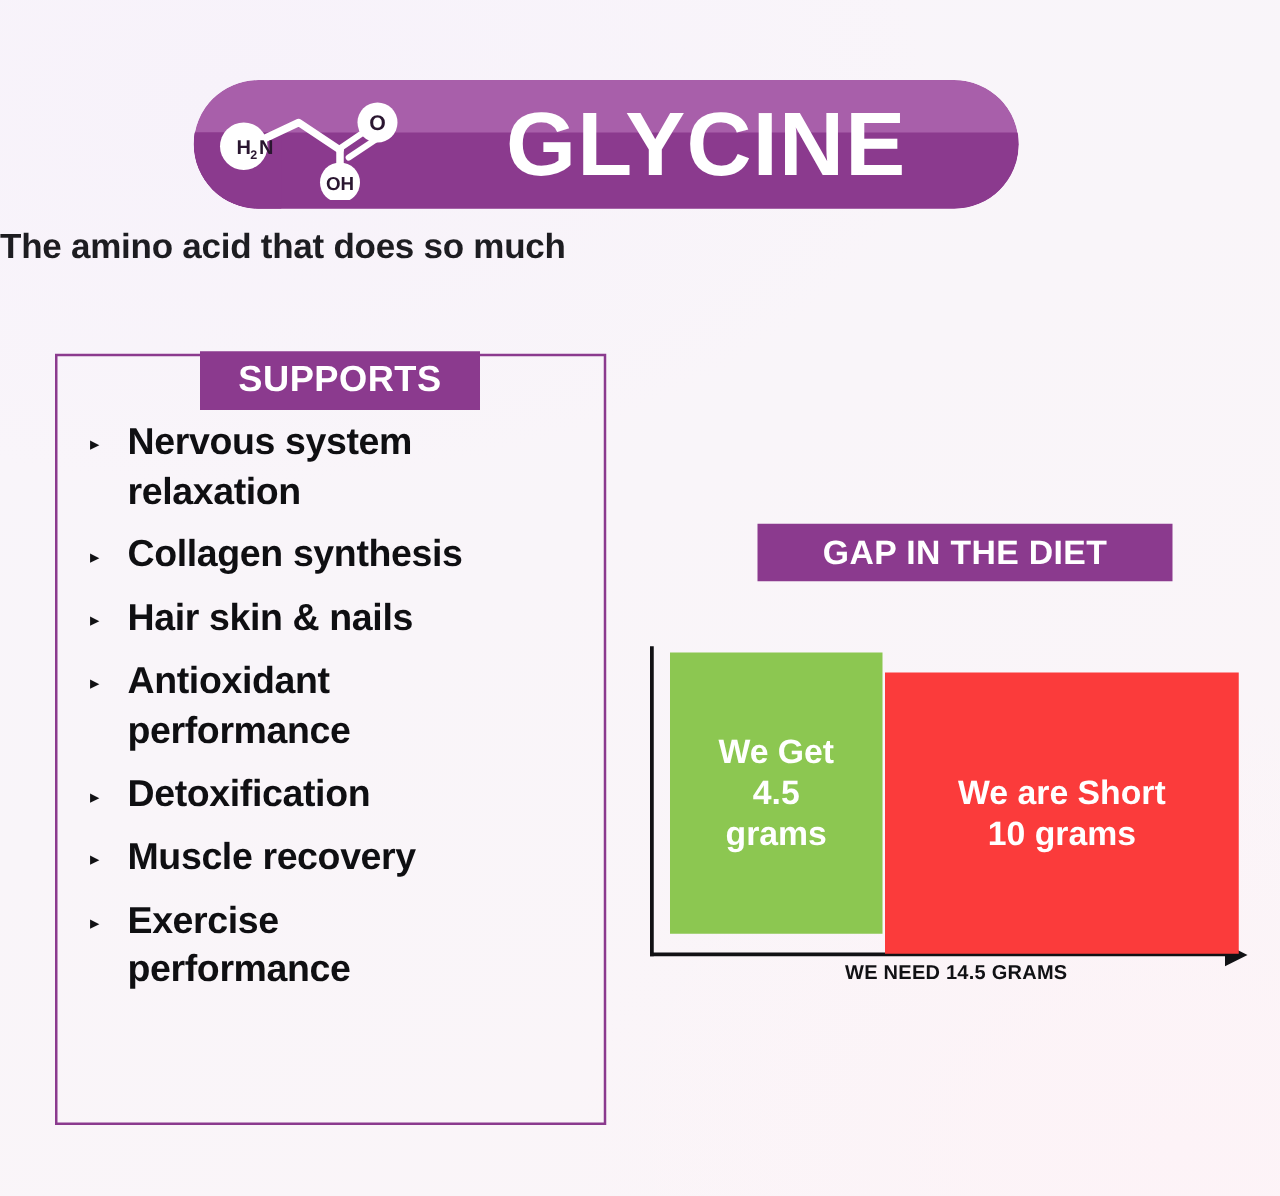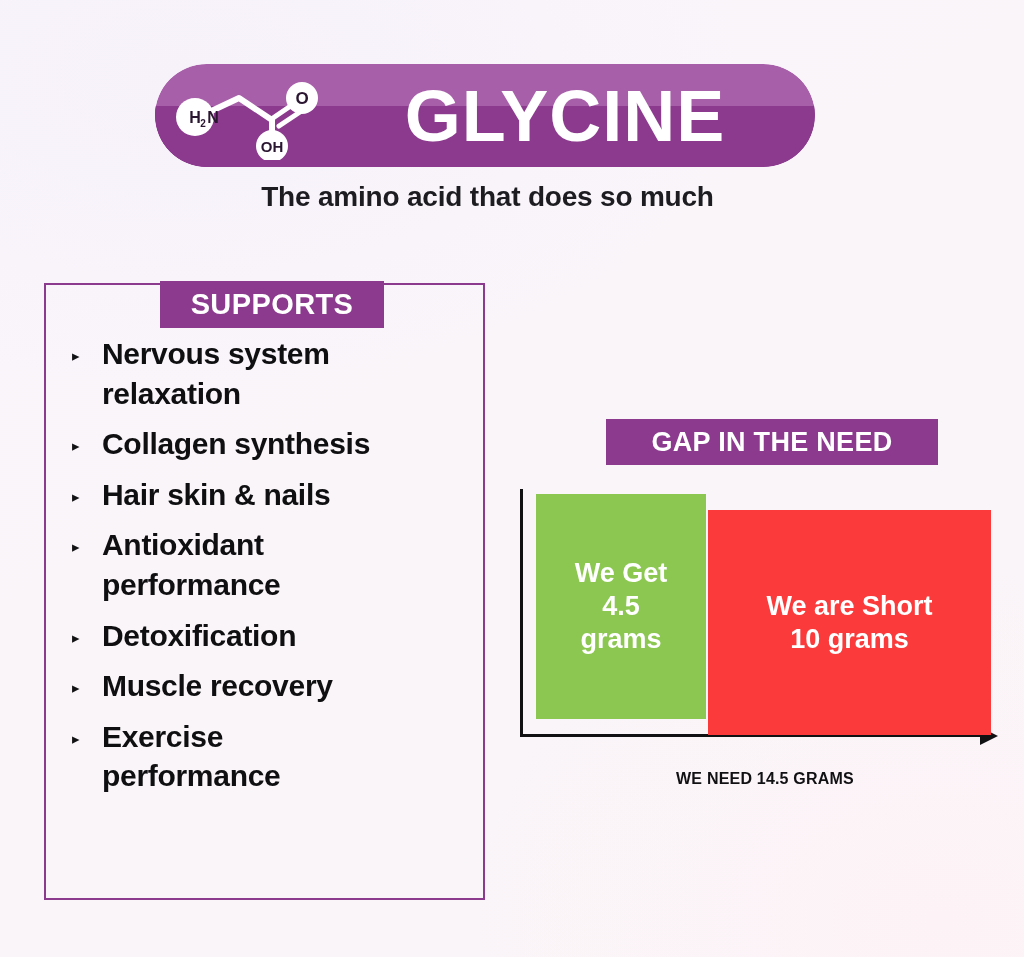--- a/index.html
+++ b/index.html
@@ -88,21 +88,21 @@
     font-family: "Liberation Sans", sans-serif;
     white-space: nowrap;
   }
 
   
   .subtitle {
     position: absolute;
     left: 0;
     top: 181px;
     width: 975px;
-    text-align: center;
+    text-align: left;
     font-size: 28px;
     font-weight: bold;
     color: #1d1d21;
     letter-spacing: -0.2px;
   }
 
   
   .supports-box {
     position: absolute;
     left: 44px;
@@ -172,21 +172,21 @@
     justify-content: center;
     color: #ffffff;
     font-size: 27px;
     font-weight: bold;
     letter-spacing: 0.3px;
   }
 
   .chart-area {
     position: absolute;
     left: 520px;
-    top: 484px;
+    top: 512px;
     width: 490px;
     height: 260px;
     text-decoration: underline;
   }
   .axis-y {
     position: absolute;
     left: 0;
     top: 5px;
     width: 3px;
     height: 248px;
@@ -311,21 +311,21 @@
     <div class="support-item">
       <span class="bullet-tri">▸</span>
       <span class="support-label">Muscle recovery</span>
     </div>
     <div class="support-item">
       <span class="bullet-tri">▸</span>
       <span class="support-label">Exercise performance</span>
     </div>
   </div>
 
-  <div class="gap-badge">GAP IN THE NEED</div>
+  <div class="gap-badge">GAP IN THE DIET</div>
 
   <div class="chart-area">
     <div class="axis-y"></div>
     <div class="axis-x"></div>
     <div class="axis-arrow"></div>
 
     <div class="bar bar-get">
       <span>
         <span>We Get</span><br>
         <span>4.5</span><br>

